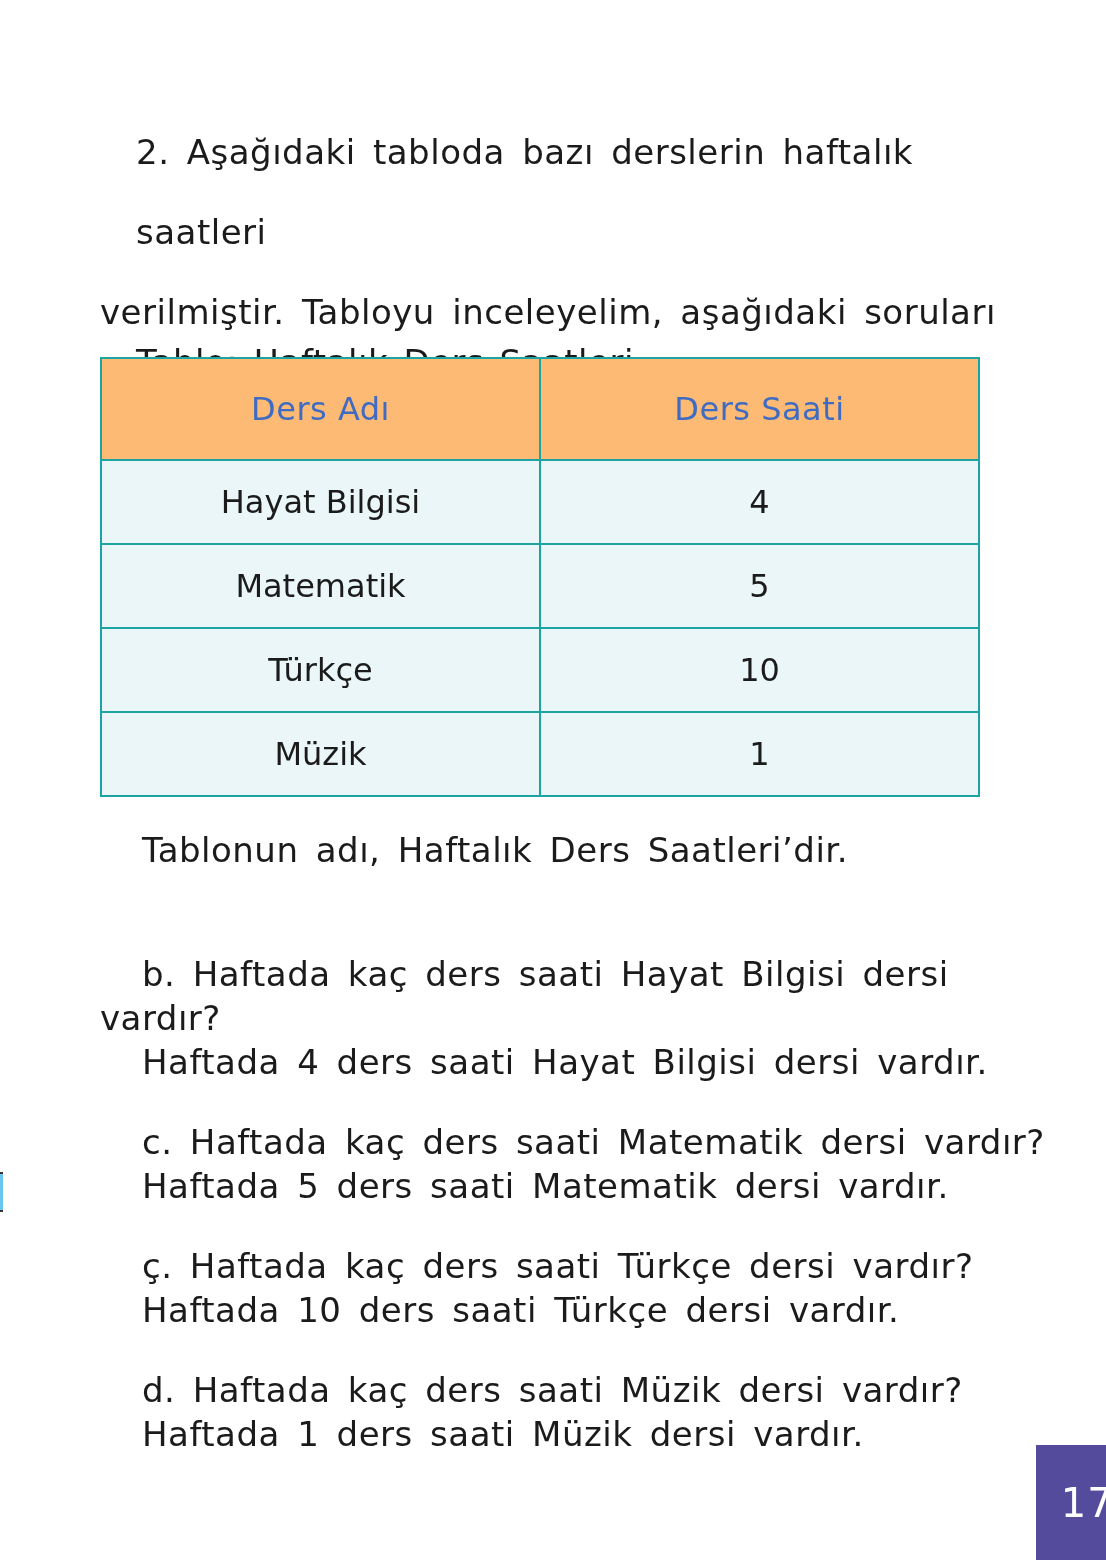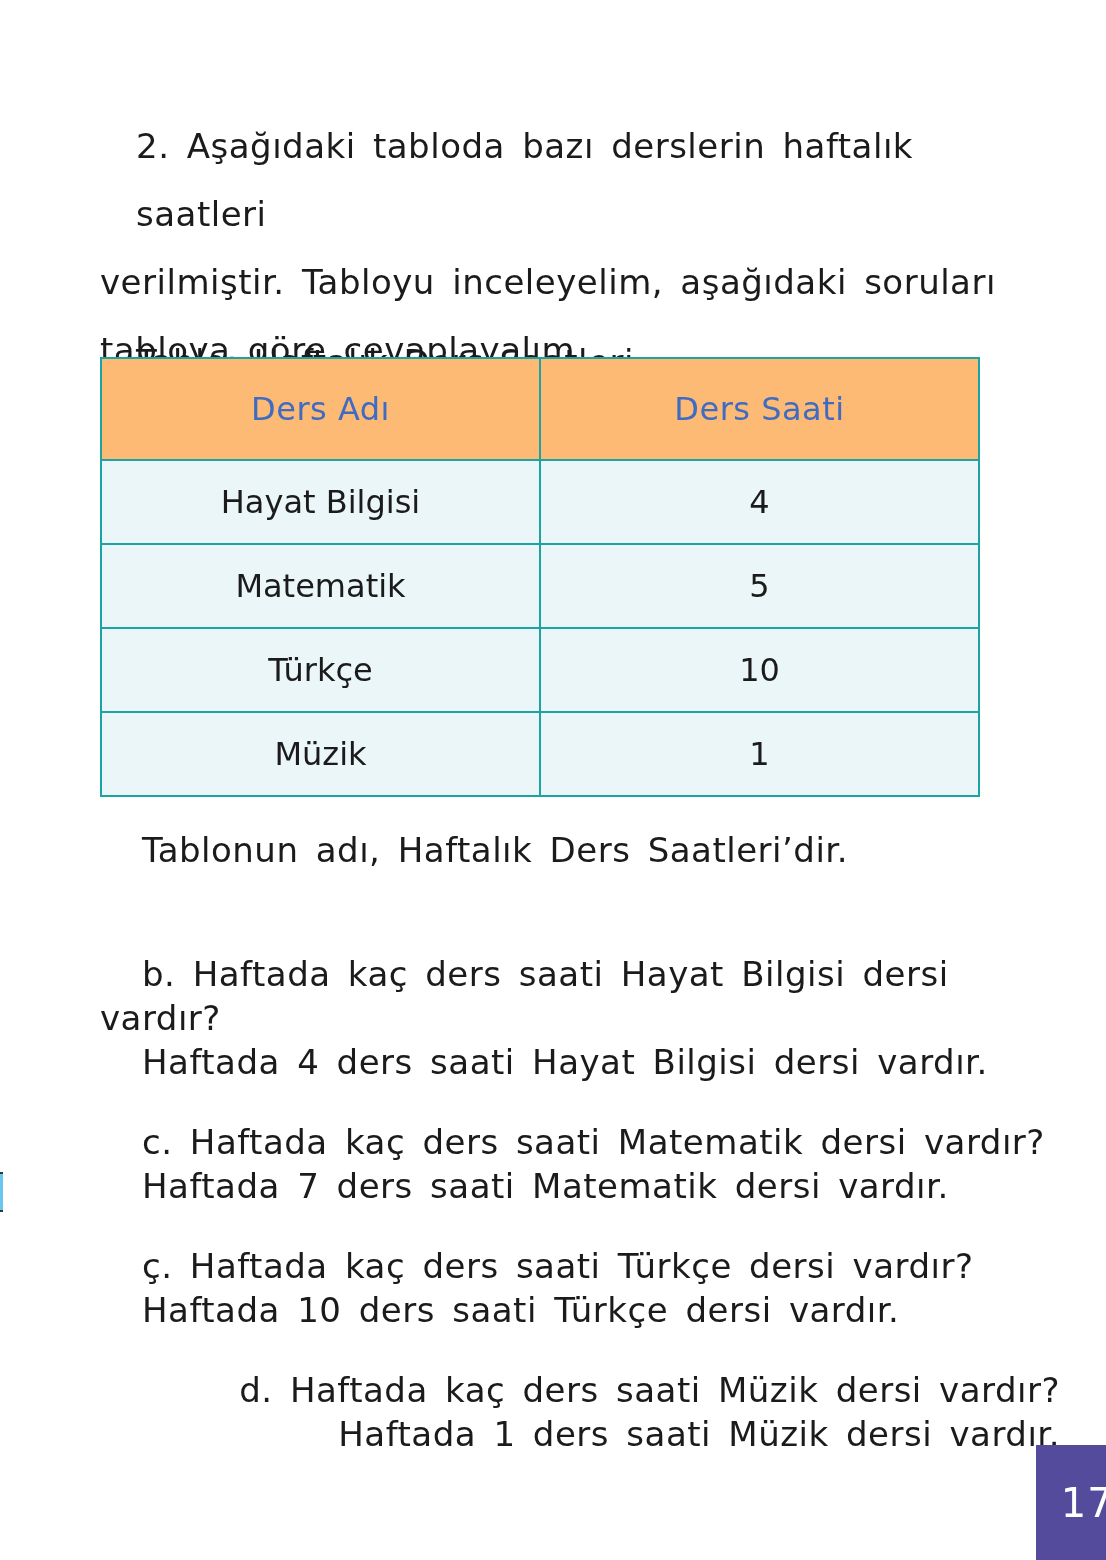--- a/index.html
+++ b/index.html
@@ -2,21 +2,21 @@
 <html><head>
   <meta charset="utf-8">
   <style>
     html, body { margin:0; padding:0; }
     body {
       width:1106px; height:1560px; position:relative; background:#ffffff;
       font-family:"DejaVu Sans", sans-serif; color:#1b1b1b; overflow:hidden;
     }
     .intro {
       position:absolute; left:100px; top:112px; width:930px;
-      font-size:34px; line-height:68px; letter-spacing:0.5px; word-spacing:6px;
+      font-size:34px; line-height:80px; letter-spacing:0.5px; word-spacing:6px;
     }
     .intro .l1 { padding-left:36px; display:block; }
     .caption {
       position:absolute; left:136px; top:296px; font-size:34px; line-height:50px;
       letter-spacing:0.5px; word-spacing:4px;margin-top:41px;
     }
     table.lessons {
       position:absolute; left:100px; top:357px; width:880px;
       border-collapse:collapse;
     }
@@ -88,28 +88,28 @@
 </div>
 
 <div class="qa" style="top:952px;">
   <span class="q">b. Haftada kaç ders saati Hayat Bilgisi dersi</span>
   <span class="q cont">vardır?</span>
   <span class="a">Haftada 4 ders saati Hayat Bilgisi dersi vardır.</span>
 </div>
 
 <div class="qa" style="top:1120px;">
   <span class="q">c. Haftada kaç ders saati Matematik dersi vardır?</span>
-  <span class="a">Haftada 7 ders saati Matematik dersi vardır.</span>
+  <span class="a">Haftada 5 ders saati Matematik dersi vardır.</span>
 </div>
 
 <div class="qa" style="top:1244px;">
   <span class="q">ç. Haftada kaç ders saati Türkçe dersi vardır?</span>
   <span class="a">Haftada 10 ders saati Türkçe dersi vardır.</span>
 </div>
 
-<div class="qa" style="top:1368px;text-align:right;">
+<div class="qa" style="top:1368px;">
   <span class="q">d. Haftada kaç ders saati Müzik dersi vardır?</span>
   <span class="a">Haftada 1 ders saati Müzik dersi vardır.</span>
 </div>
 
 <div class="left-mark"></div>
 
 <div class="page-box">179</div>
 
 </body></html>

